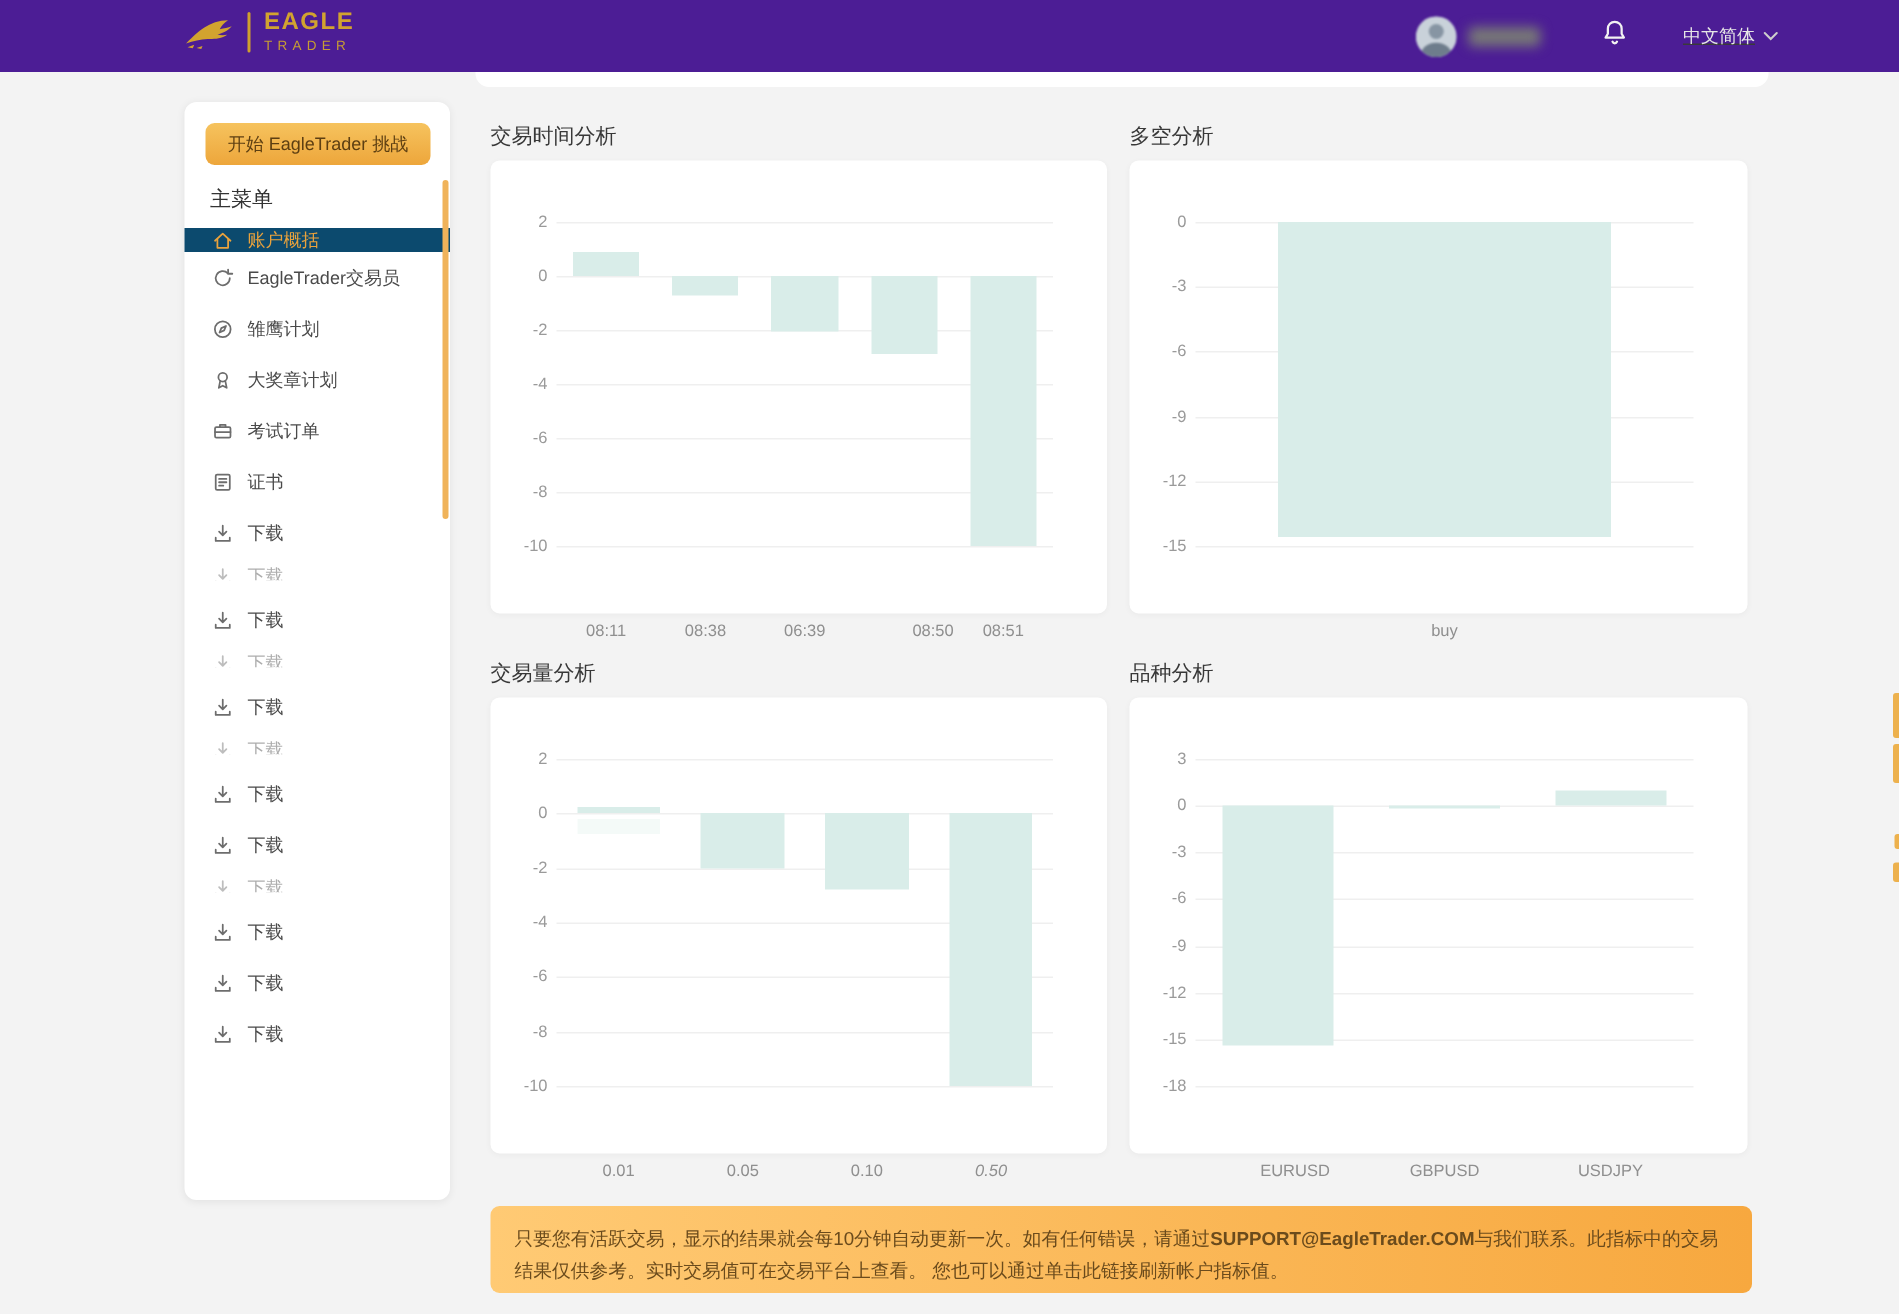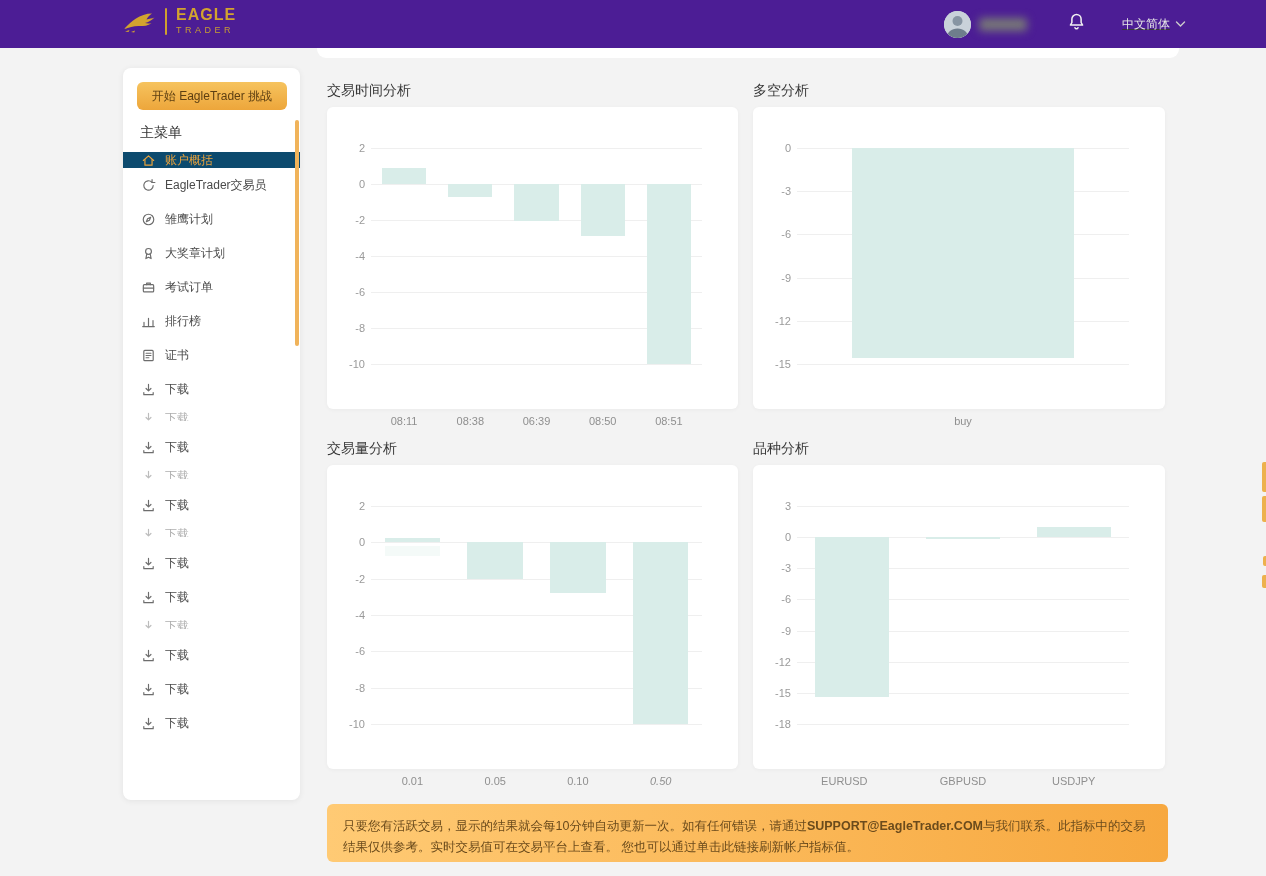--- a/index.html
+++ b/index.html
@@ -143,29 +143,20 @@
           <span>大奖章计划</span>
         </div>
         <div class="mi">
           <span class="ic">
             <svg width="15" height="15" viewBox="0 0 16 16" fill="none" stroke="currentColor" stroke-width="1.25" stroke-linecap="round" stroke-linejoin="round">
               <rect x="2.5" y="5" width="11" height="7.6" rx="1"></rect>
               <path d="M6 5V3.4h4V5M2.5 8.6h11"></path>
             </svg>
           </span>
           <span>考试订单</span>
-        </div>
-        <div class="mi">
-          <span class="ic">
-            <svg width="15" height="15" viewBox="0 0 16 16" fill="none" stroke="currentColor" stroke-width="1.25" stroke-linecap="round" stroke-linejoin="round">
-              <path d="M3.2 13V9M8 13V4.6M12.8 13V7"></path>
-              <path d="M1.8 13.4h12.4"></path>
-            </svg>
-          </span>
-          <span>排行榜</span>
         </div>
         <div class="mi">
           <span class="ic">
             <svg width="15" height="15" viewBox="0 0 16 16" fill="none" stroke="currentColor" stroke-width="1.25" stroke-linecap="round" stroke-linejoin="round">
               <rect x="3" y="2.6" width="10" height="10.8" rx="1"></rect>
               <path d="M5.4 5.6h5.2M5.4 8h5.2M5.4 10.4h3"></path>
             </svg>
           </span>
           <span>证书</span>
         </div>
@@ -301,21 +292,21 @@
       <div class="ytick" style="left: -2px; top: 221px;">-8</div>
       <div class="gridline" style="left: 44px; width: 331px; top: 257px;"></div>
       <div class="ytick" style="left: -2px; top: 257px;">-10</div>
       <div class="bar" style="left: 54.9px; width: 44.4px; top: 60.8px; height: 16.2px; background: rgb(217, 237, 233);"></div>
       <div class="xtick" style="left: 44px; width: 66.2px; top: 264px;">08:11</div>
       <div class="bar" style="left: 121.1px; width: 44.4px; top: 77px; height: 12.6px; background: rgb(217, 237, 233);"></div>
       <div class="xtick" style="left: 110.2px; width: 66.2px; top: 264px;">08:38</div>
       <div class="bar" style="left: 187.3px; width: 44.4px; top: 77px; height: 36.9px; background: rgb(217, 237, 233);"></div>
       <div class="xtick" style="left: 176.4px; width: 66.2px; top: 264px;">06:39</div>
       <div class="bar" style="left: 253.5px; width: 44.4px; top: 77px; height: 52.2px; background: rgb(217, 237, 233);"></div>
-      <div class="xtick" style="left: 242.6px; width: 66.2px; top: 264px;">08:50</div>
+      <div class="xtick" style="left: 242.6px; width: 66.2px; top: 264px; text-align: right;">08:50</div>
       <div class="bar" style="left: 319.7px; width: 44.4px; top: 77px; height: 180px; background: rgb(217, 237, 233);"></div>
       <div class="xtick" style="left: 308.8px; width: 66.2px; top: 264px;">08:51</div>
     </div>
   <div class="chart-card" style="left:753px;top:107px;width:412px;height:302px">
       <div class="gridline" style="left: 44px; width: 332px; top: 41px;"></div>
       <div class="ytick" style="left: -2px; top: 41px;">0</div>
       <div class="gridline" style="left: 44px; width: 332px; top: 84.2px;"></div>
       <div class="ytick" style="left: -2px; top: 84.2px;">-3</div>
       <div class="gridline" style="left: 44px; width: 332px; top: 127.4px;"></div>
       <div class="ytick" style="left: -2px; top: 127.4px;">-6</div>
@@ -364,21 +355,21 @@
       <div class="ytick" style="left: -2px; top: 134.4px;">-6</div>
       <div class="gridline" style="left: 44px; width: 332px; top: 165.6px;"></div>
       <div class="ytick" style="left: -2px; top: 165.6px;">-9</div>
       <div class="gridline" style="left: 44px; width: 332px; top: 196.7px;"></div>
       <div class="ytick" style="left: -2px; top: 196.7px;">-12</div>
       <div class="gridline" style="left: 44px; width: 332px; top: 227.9px;"></div>
       <div class="ytick" style="left: -2px; top: 227.9px;">-15</div>
       <div class="gridline" style="left: 44px; width: 332px; top: 259px;"></div>
       <div class="ytick" style="left: -2px; top: 259px;">-18</div>
       <div class="bar" style="left: 62.3px; width: 74.1px; top: 72.1px; height: 159.9px; background: rgb(217, 237, 233);"></div>
-      <div class="xtick" style="left: 36px; width: 110.7px; top: 266px;">EURUSD</div>
+      <div class="xtick" style="left: 55px; width: 110.7px; top: 266px;">EURUSD</div>
       <div class="bar" style="left: 172.9px; width: 74.1px; top: 72.1px; height: 2.1px; background: rgb(217, 237, 233);"></div>
       <div class="xtick" style="left: 154.7px; width: 110.7px; top: 266px;">GBPUSD</div>
       <div class="bar" style="left: 283.6px; width: 74.1px; top: 61.8px; height: 10.4px; background: rgb(217, 237, 233);"></div>
       <div class="xtick" style="left: 265.3px; width: 110.7px; top: 266px;">USDJPY</div>
     </div>
 
   <div class="banner"><span>只要您有活跃交易，显示的结果就会每10分钟自动更新一次。如有任何错误，请通过</span><b>SUPPORT@EagleTrader.COM</b><span>与我们联系。此指标中的交易结果仅供参考。实时交易值可在交易平台上查看。 您也可以通过单击此链接刷新帐户指标值。</span></div>
 
   <div class="edge-tab" style="right:0;top:462px;width:4px;height:30px"></div>
   <div class="edge-tab" style="right:0;top:496px;width:4px;height:26px"></div>

